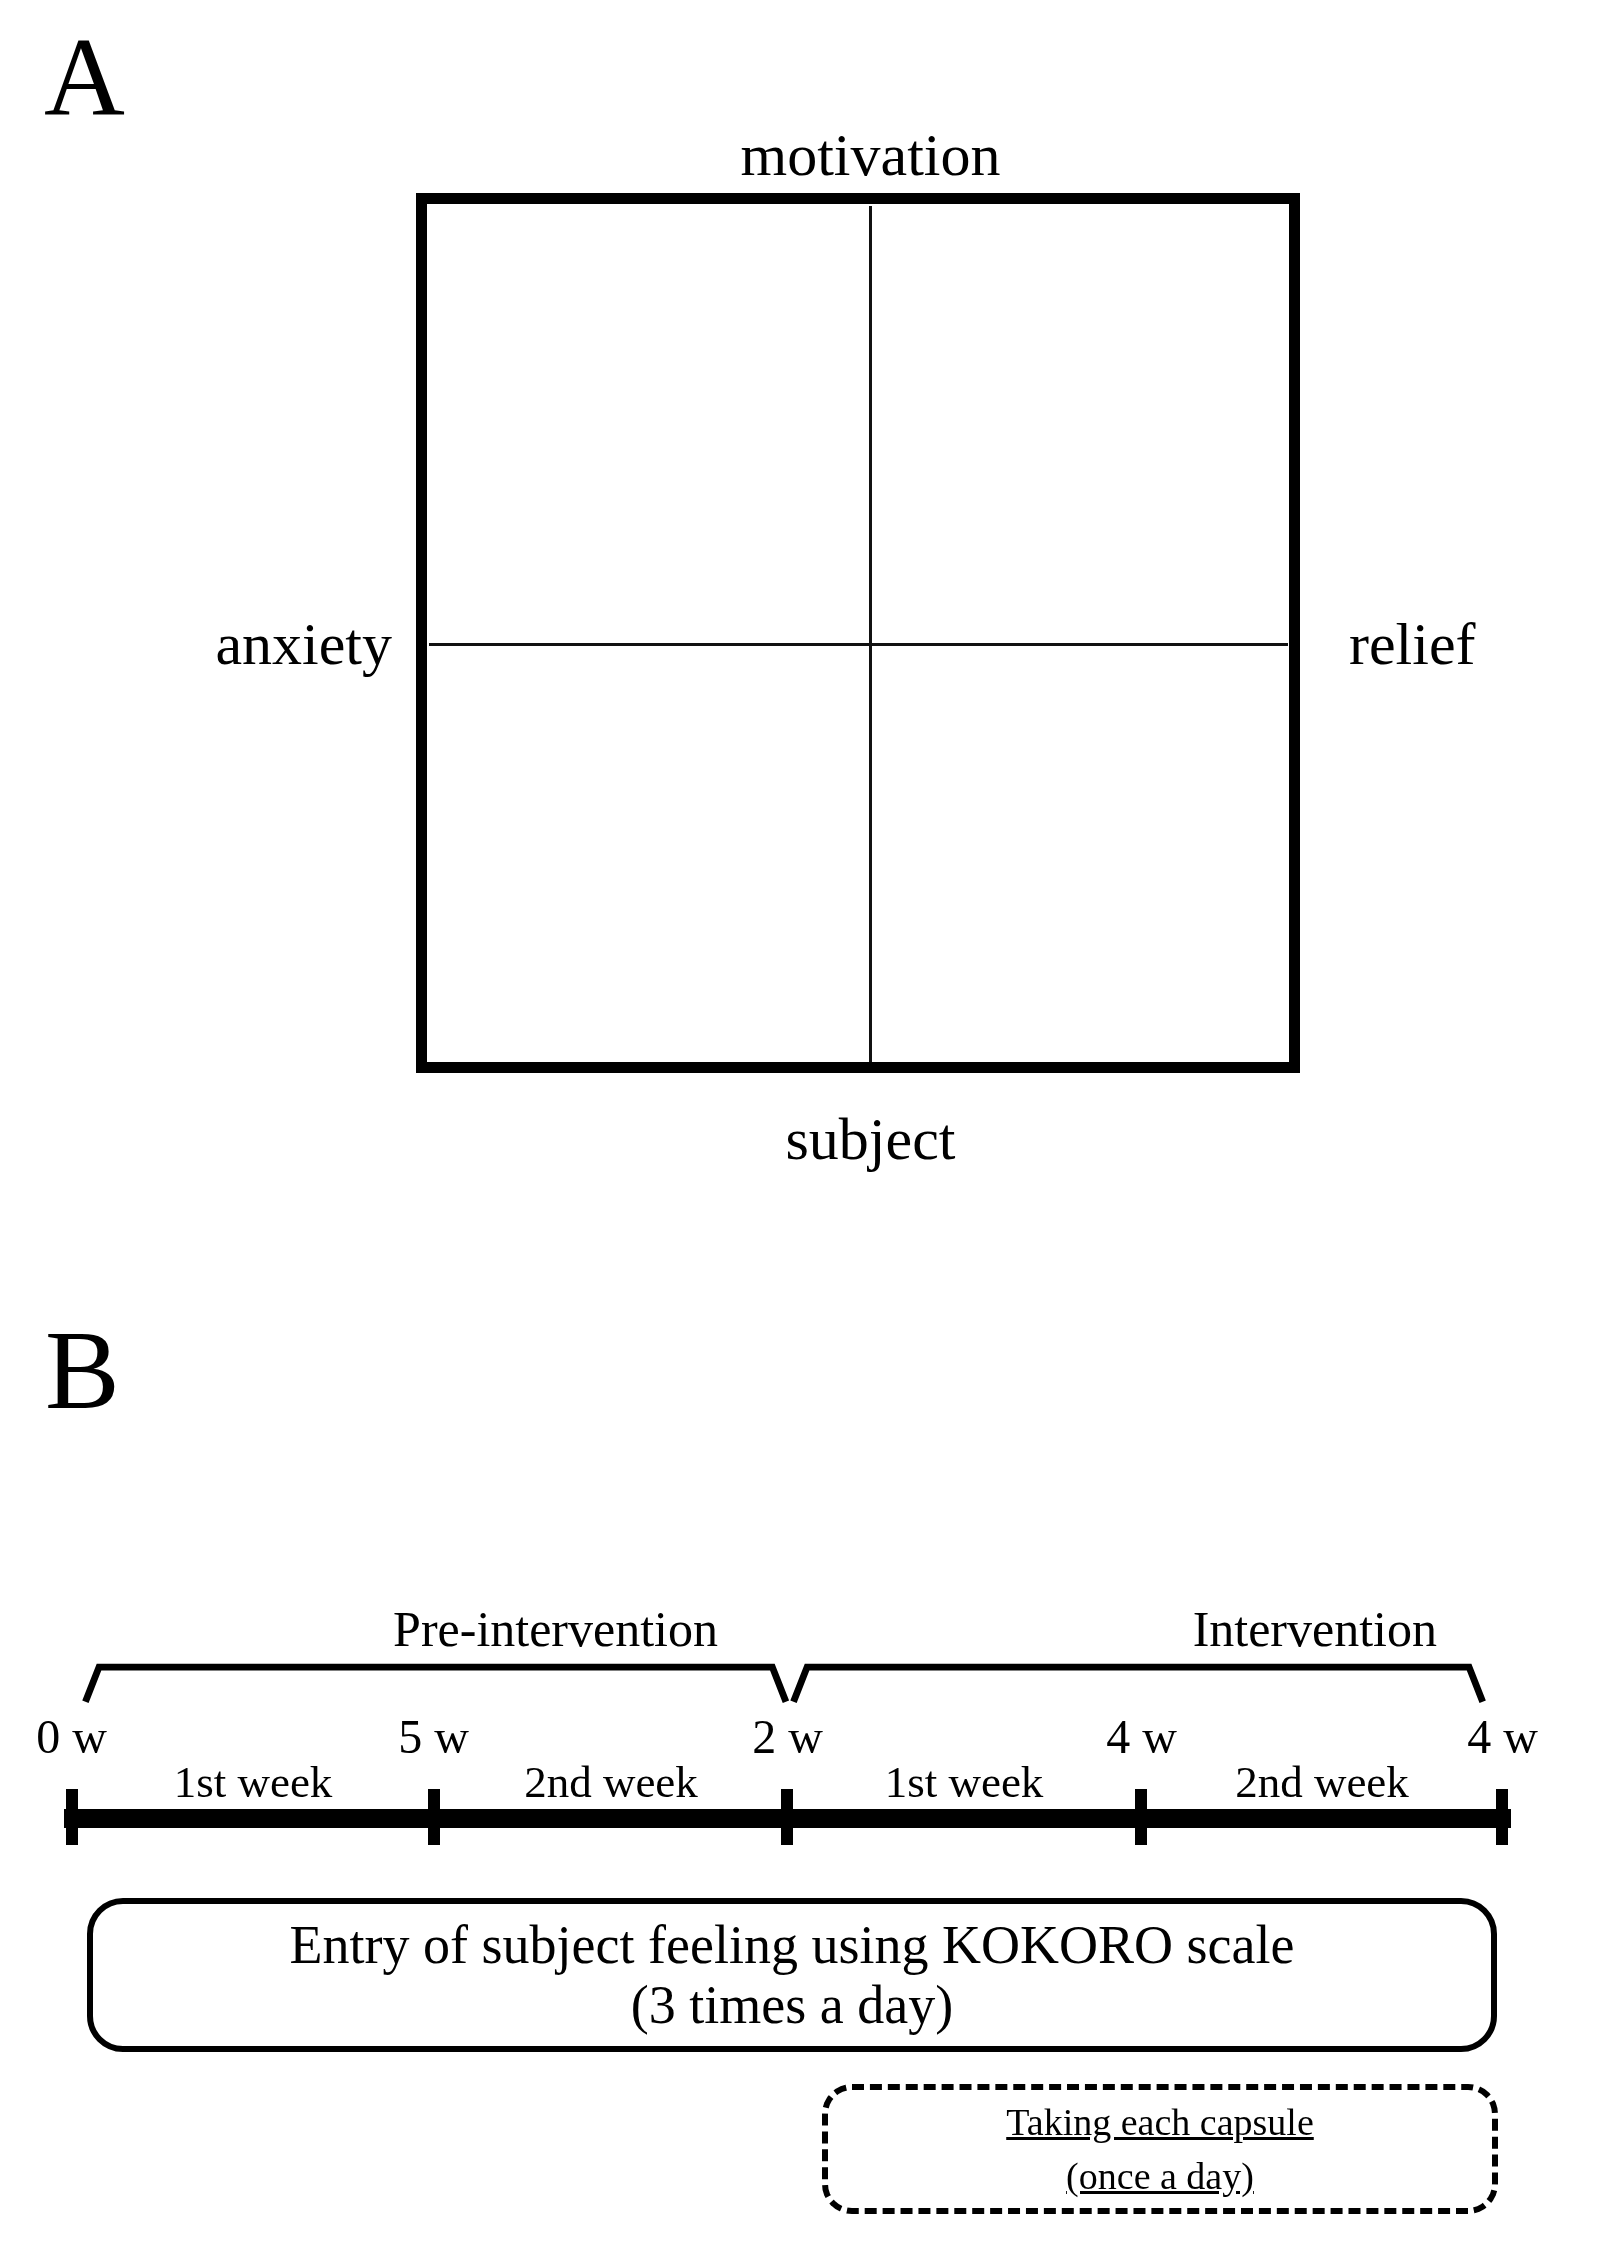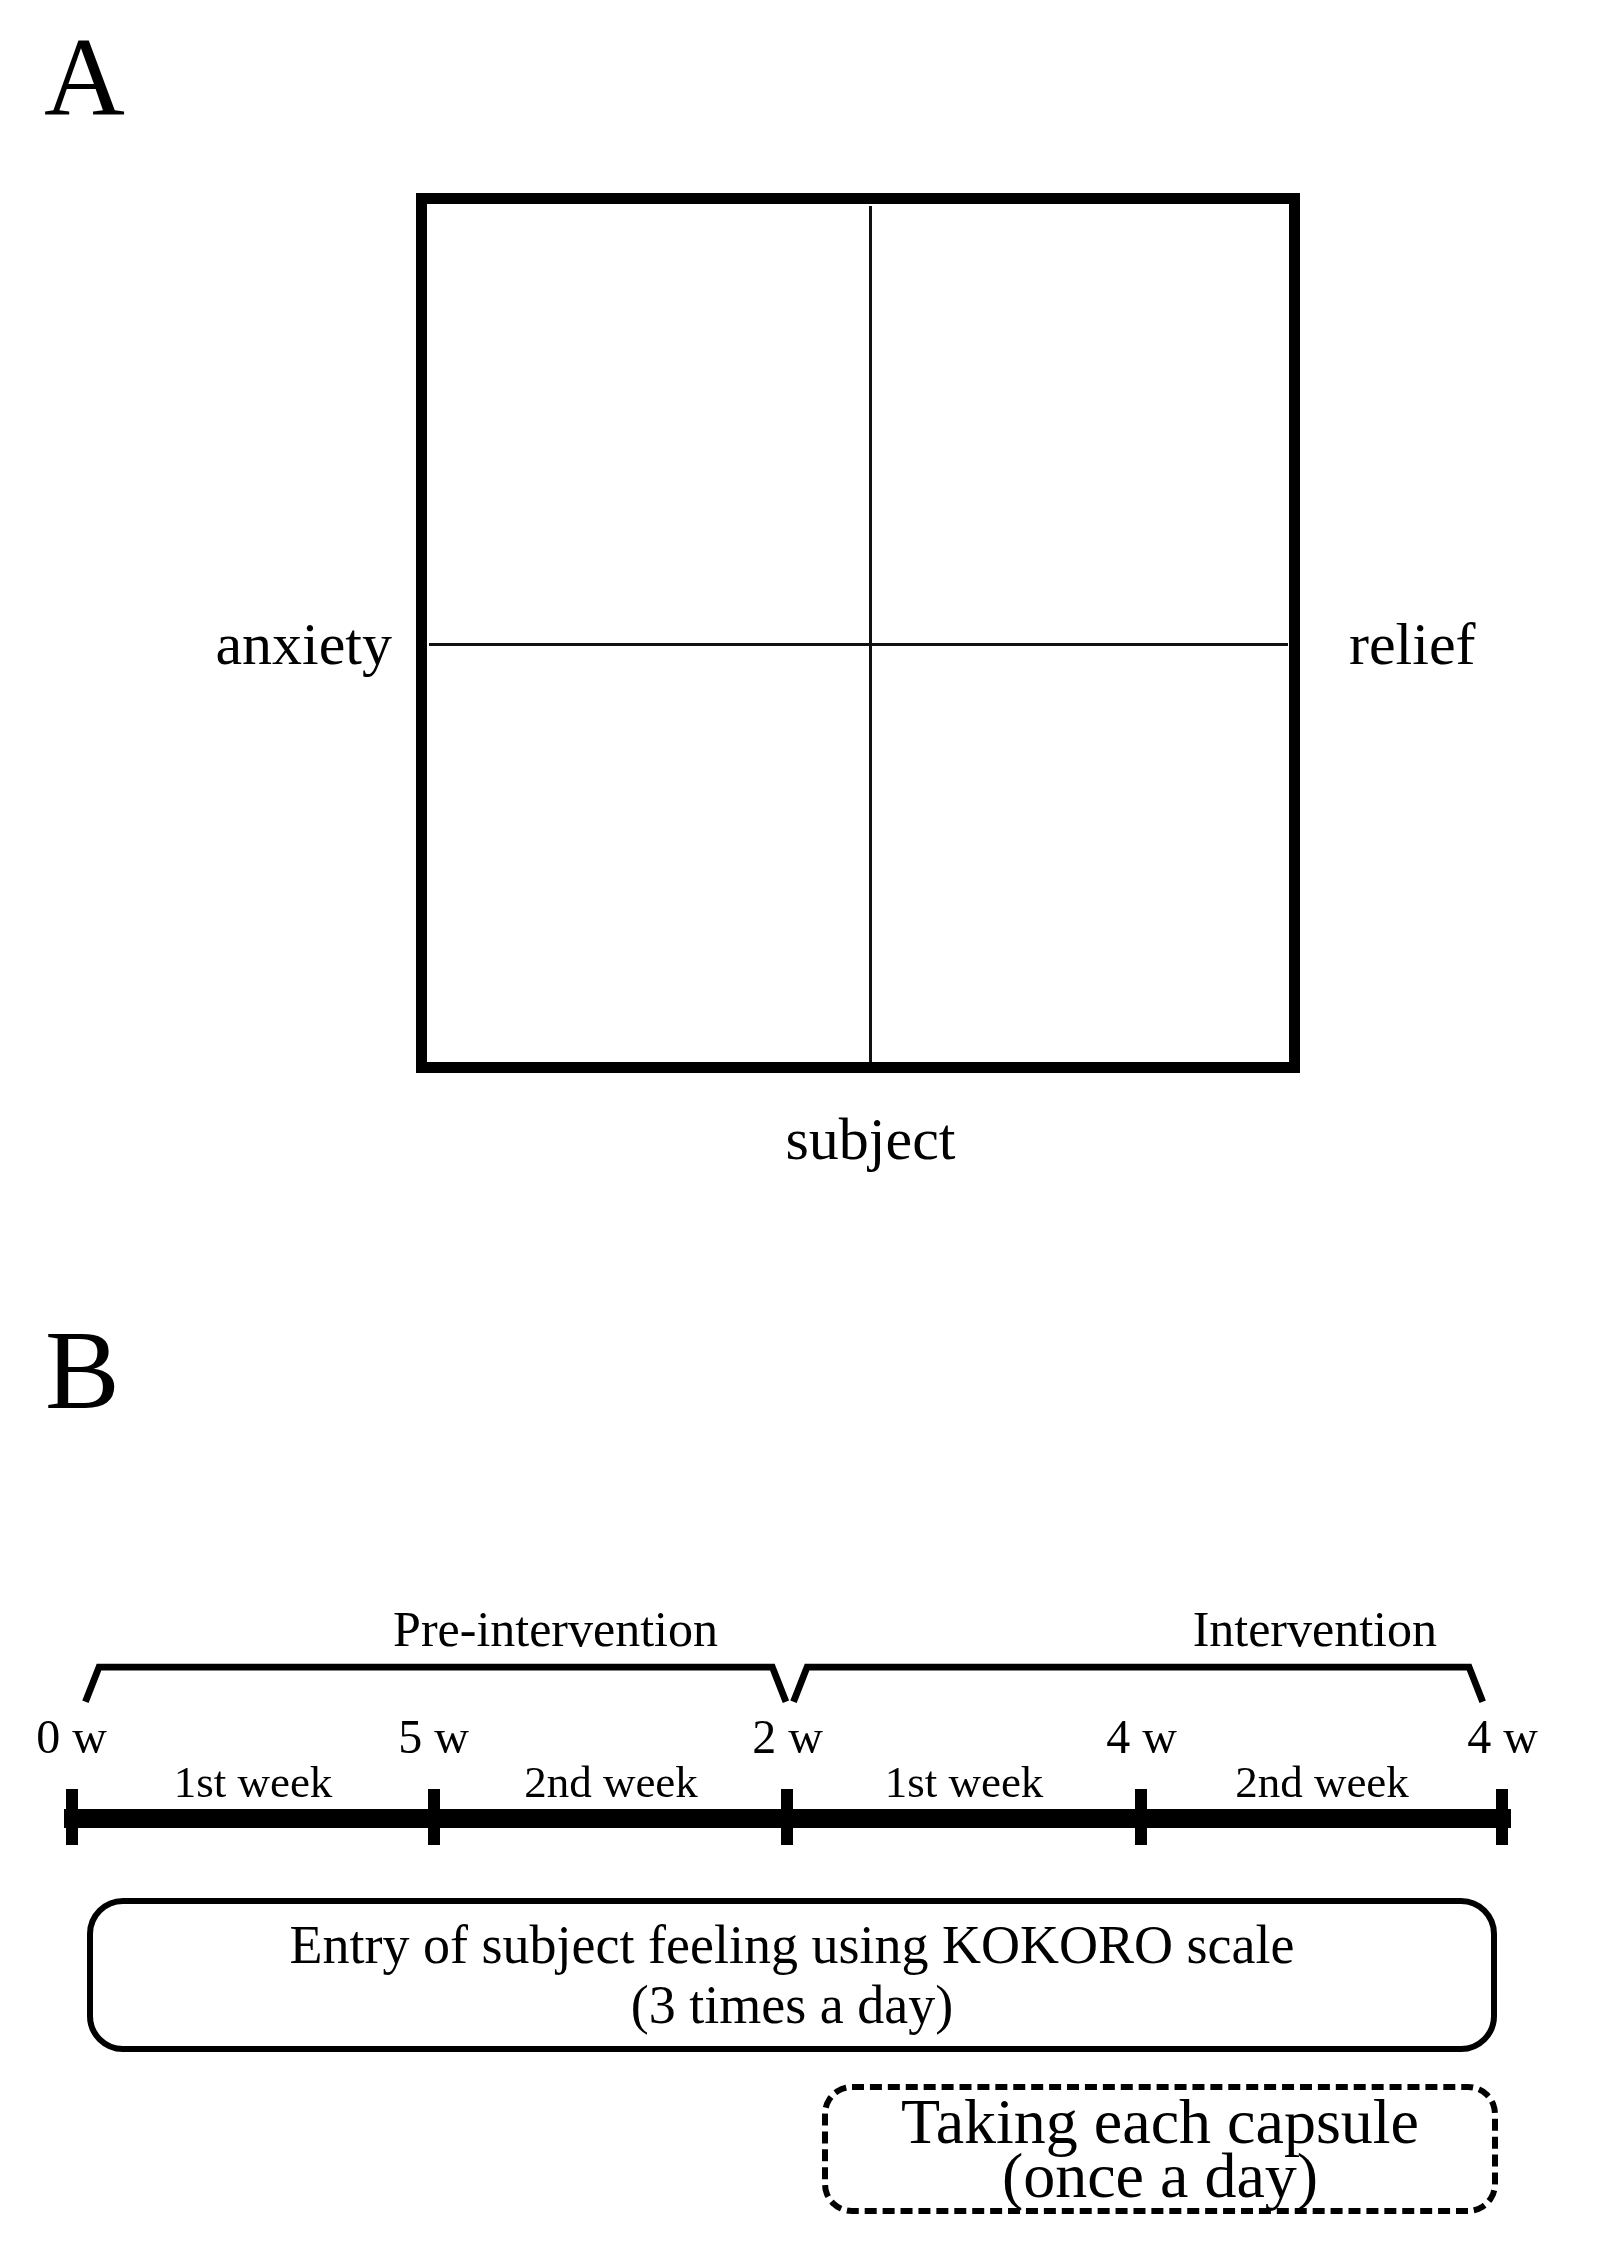--- a/index.html
+++ b/index.html
@@ -50,31 +50,32 @@
     background: #ffffff;
   }
   .entry-box {
     left: 87px; top: 1898px; width: 1410px; height: 154px;
     border: 6.8px solid #000000; border-radius: 36px;
     font-size: 54px; line-height: 60px;
   }
   .capsule-box {
     left: 822px; top: 2084px; width: 676px; height: 130px;
     border: 6px dashed #000000; border-radius: 30px;
-    font-size: 64px; line-height: 54px;
+    font-size: 38px; line-height: 54px; text-decoration: underline;
   }
   .note-line { white-space: nowrap; }
 </style>
 </head>
 <body>
 
 <div class="figure">
 
   <div class="abs panel-label" style="left:44px; top:21px;">A</div>
 
+  <div class="abs axis-label axis-top">motivation</div>
 
   <div class="abs quad-square"></div>
   <div class="abs quad-vline"></div>
   <div class="abs quad-hline"></div>
 
   <div class="abs axis-label axis-left">anxiety</div>
   <div class="abs axis-label axis-right">relief</div>
   <div class="abs axis-label axis-bottom">subject</div>
 
   <div class="abs panel-label" style="left:45px; top:1314px;">B</div>

